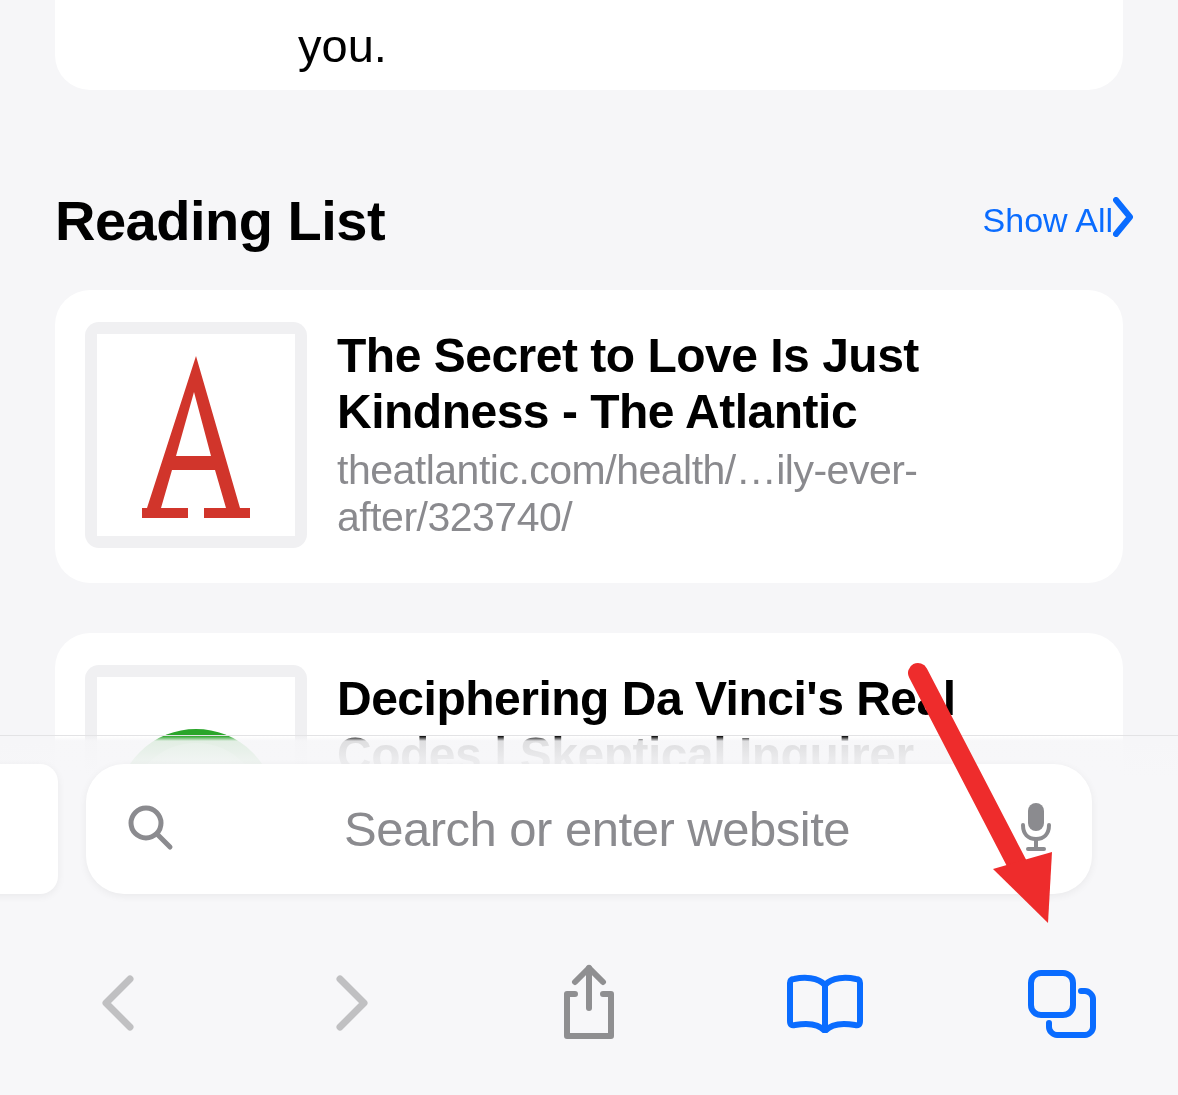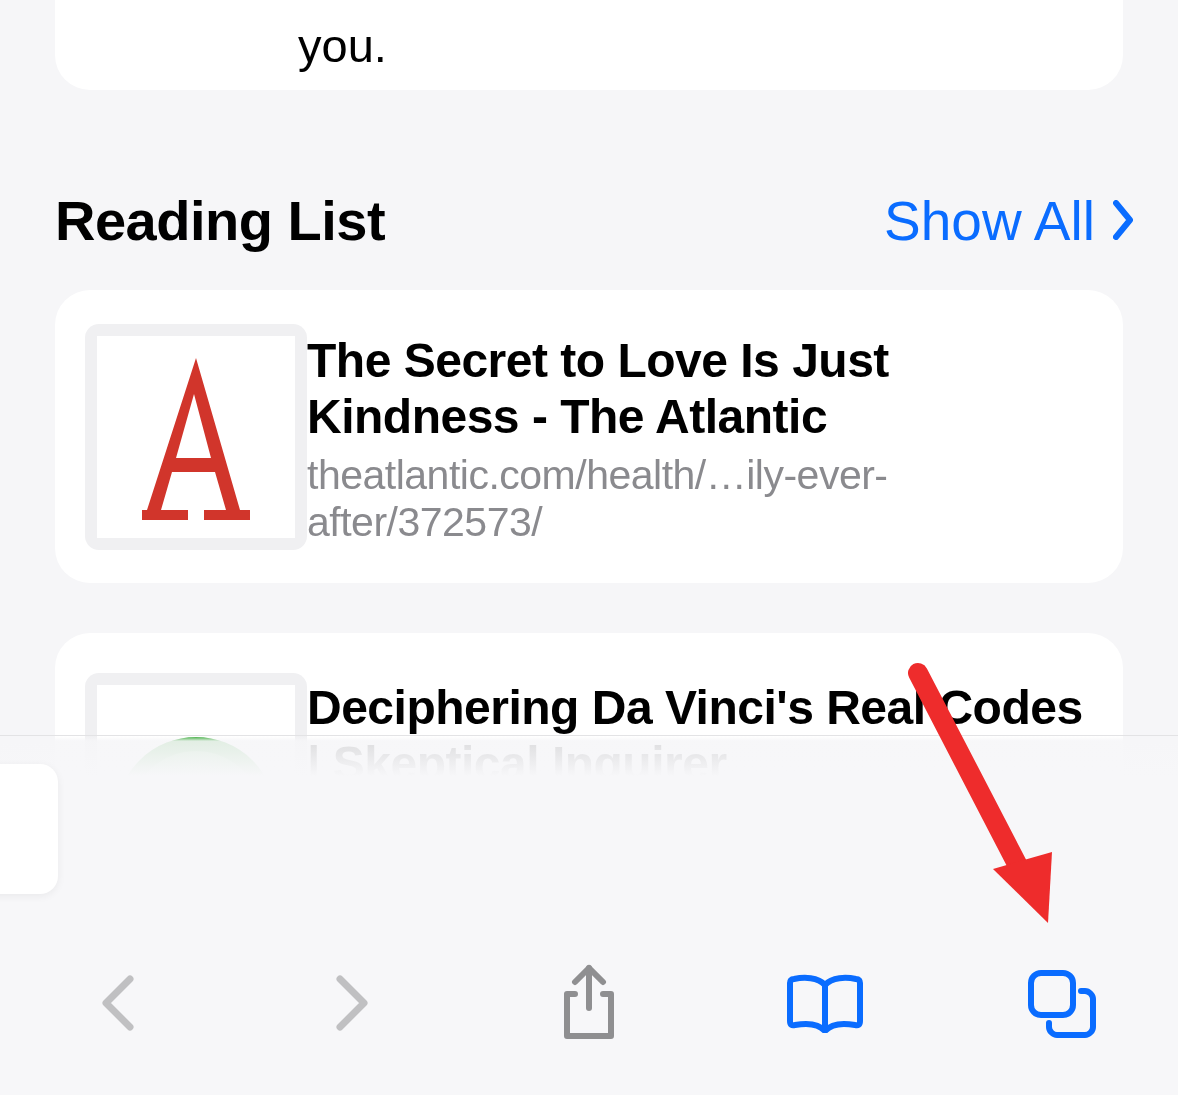--- a/index.html
+++ b/index.html
@@ -48,42 +48,42 @@
       align-items: center;
     }
     .section-title {
       font-size: 56px;
       font-weight: 800;
       color: #000;
       letter-spacing: -0.5px;
     }
     .show-all {
       display: flex;
-      align-items: flex-end;
-      gap: 18px;
+      align-items: center;
       color: #0a6cff;
-      font-size: 55px;
+      font-size: 34px;
       font-weight: 400;
       cursor: pointer;
     }
     .chevron-right-icon svg {
       width: 22px;
       height: 40px;
     }
     
     
     .card {
       position: absolute;
       left: 55px;
       right: 55px;
       background: #ffffff;
       border-radius: 35px;
       display: flex;
-      align-items: center;
+      align-items: flex-start;
       padding: 32px 30px 32px 30px;
+      gap: 30px;
     }
     .card-1 {
       top: 290px;
       height: 293px;
     }
     .card-2 {
       top: 633px;
       height: 200px;
     }
     
@@ -262,38 +262,55 @@
     <div class="thumb-inner">
       <svg viewBox="0 0 108 170">
         <path d="M 54 6 L 98 158 L 84 158 L 73 120 L 30 120 L 19 158 L 5 158 Z M 52 42 L 34 106 L 69 106 Z" fill="#d1352b"></path>
         <rect x="0" y="158" width="46" height="10" fill="#d1352b"></rect>
         <rect x="62" y="158" width="46" height="10" fill="#d1352b"></rect>
       </svg>
     </div>
   </div>
   <div class="card-text">
     <div class="card-title">The Secret to Love Is Just Kindness - The Atlantic</div>
-    <div class="card-url">theatlantic.com/health/…ily-ever-after/372573/</div>
+    <div class="card-url">theatlantic.com/health/…ily-ever-after/323740/</div>
   </div>
 </div>
 
 <div class="card card-2">
   <div class="thumb-2">
     <div class="thumb-inner">
       <div class="green-circle"></div>
     </div>
   </div>
   <div class="card-text">
     <div class="card-title">Deciphering Da Vinci's Real Codes | Skeptical Inquirer</div>
   </div>
 </div>
 
 <div class="bottom-area">
   <div class="peek-card"></div>
 
+  <div class="search-bar">
+    <span class="search-icon">
+      <svg viewBox="0 0 48 48" fill="none">
+        <circle cx="20" cy="20" r="15" stroke="#8b8b8f" stroke-width="5"></circle>
+        <line x1="32" y1="32" x2="44" y2="44" stroke="#8b8b8f" stroke-width="5" stroke-linecap="round"></line>
+      </svg>
+    </span>
+    <span class="search-placeholder">Search or enter website</span>
+    <span class="mic-icon">
+      <svg viewBox="0 0 32 52" fill="none">
+        <rect x="8" y="2" width="16" height="28" rx="8" fill="#8b8b8f"></rect>
+        <path d="M 3 24 C 3 33 8 38 16 38 C 24 38 29 33 29 24" stroke="#8b8b8f" stroke-width="4" stroke-linecap="round" fill="none"></path>
+        <line x1="16" y1="38" x2="16" y2="48" stroke="#8b8b8f" stroke-width="4" stroke-linecap="round"></line>
+        <line x1="8" y1="48" x2="24" y2="48" stroke="#8b8b8f" stroke-width="4" stroke-linecap="round"></line>
+      </svg>
+    </span>
+  </div>
 
   <div class="nav-row">
     <div class="nav-btn">
       <svg width="38" height="60" viewBox="0 0 38 60">
         <path d="M 32 6 L 8 30 L 32 54" stroke="#c0c0c2" stroke-width="7" stroke-linecap="round" stroke-linejoin="round" fill="none"></path>
       </svg>
     </div>
     <div class="nav-btn">
       <svg width="38" height="60" viewBox="0 0 38 60">
         <path d="M 6 6 L 30 30 L 6 54" stroke="#c0c0c2" stroke-width="7" stroke-linecap="round" stroke-linejoin="round" fill="none"></path>

